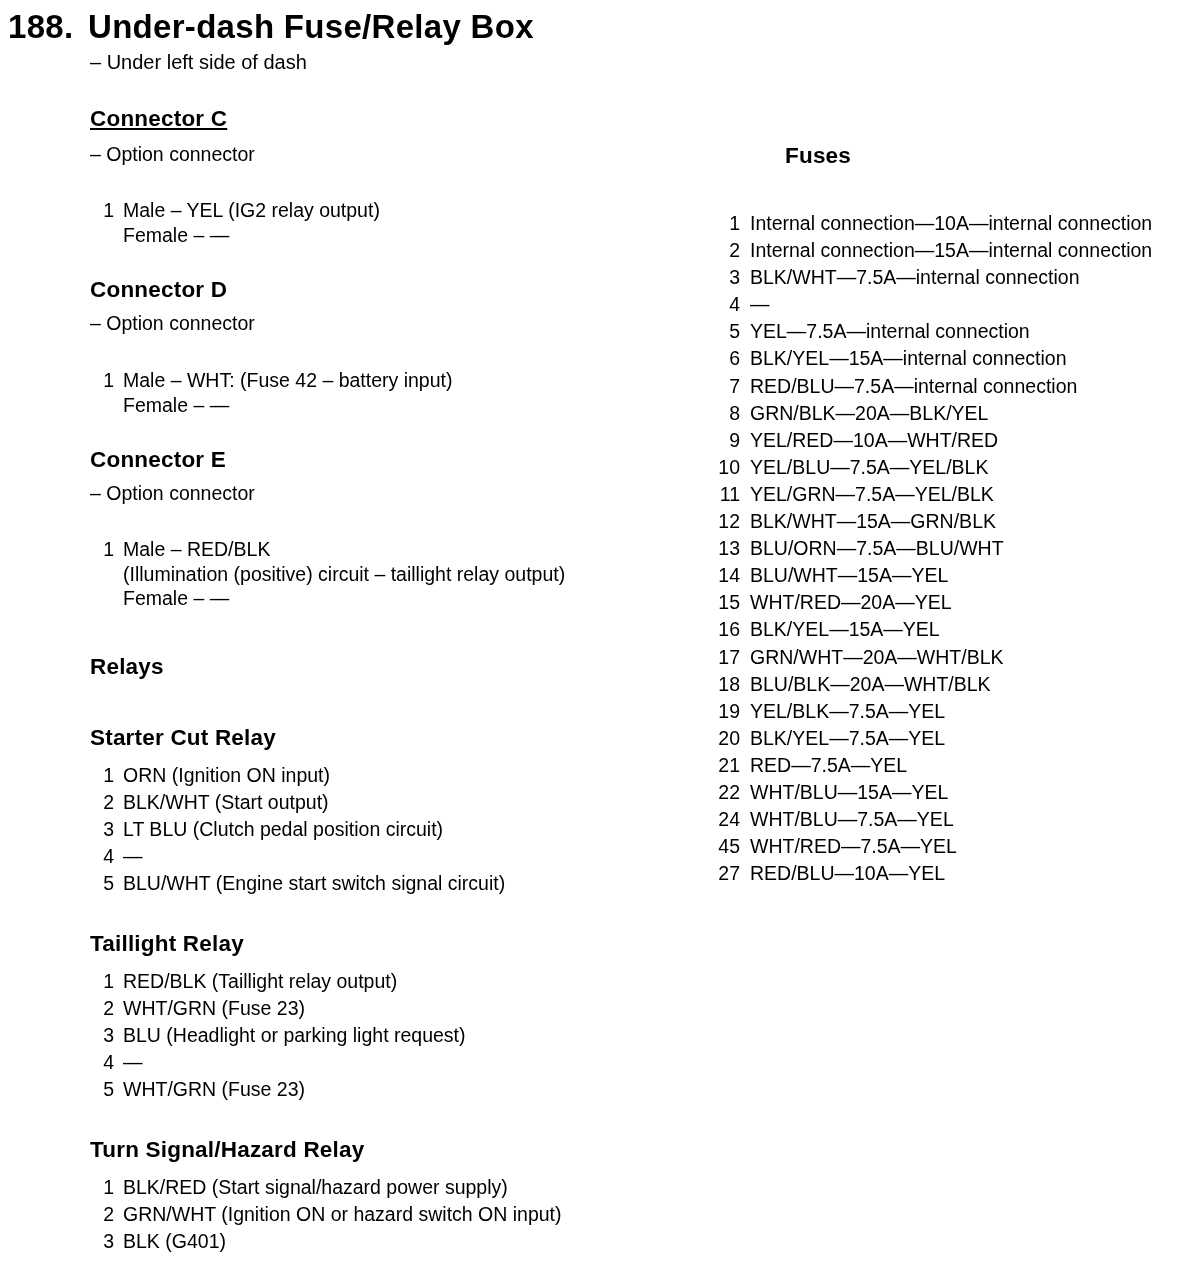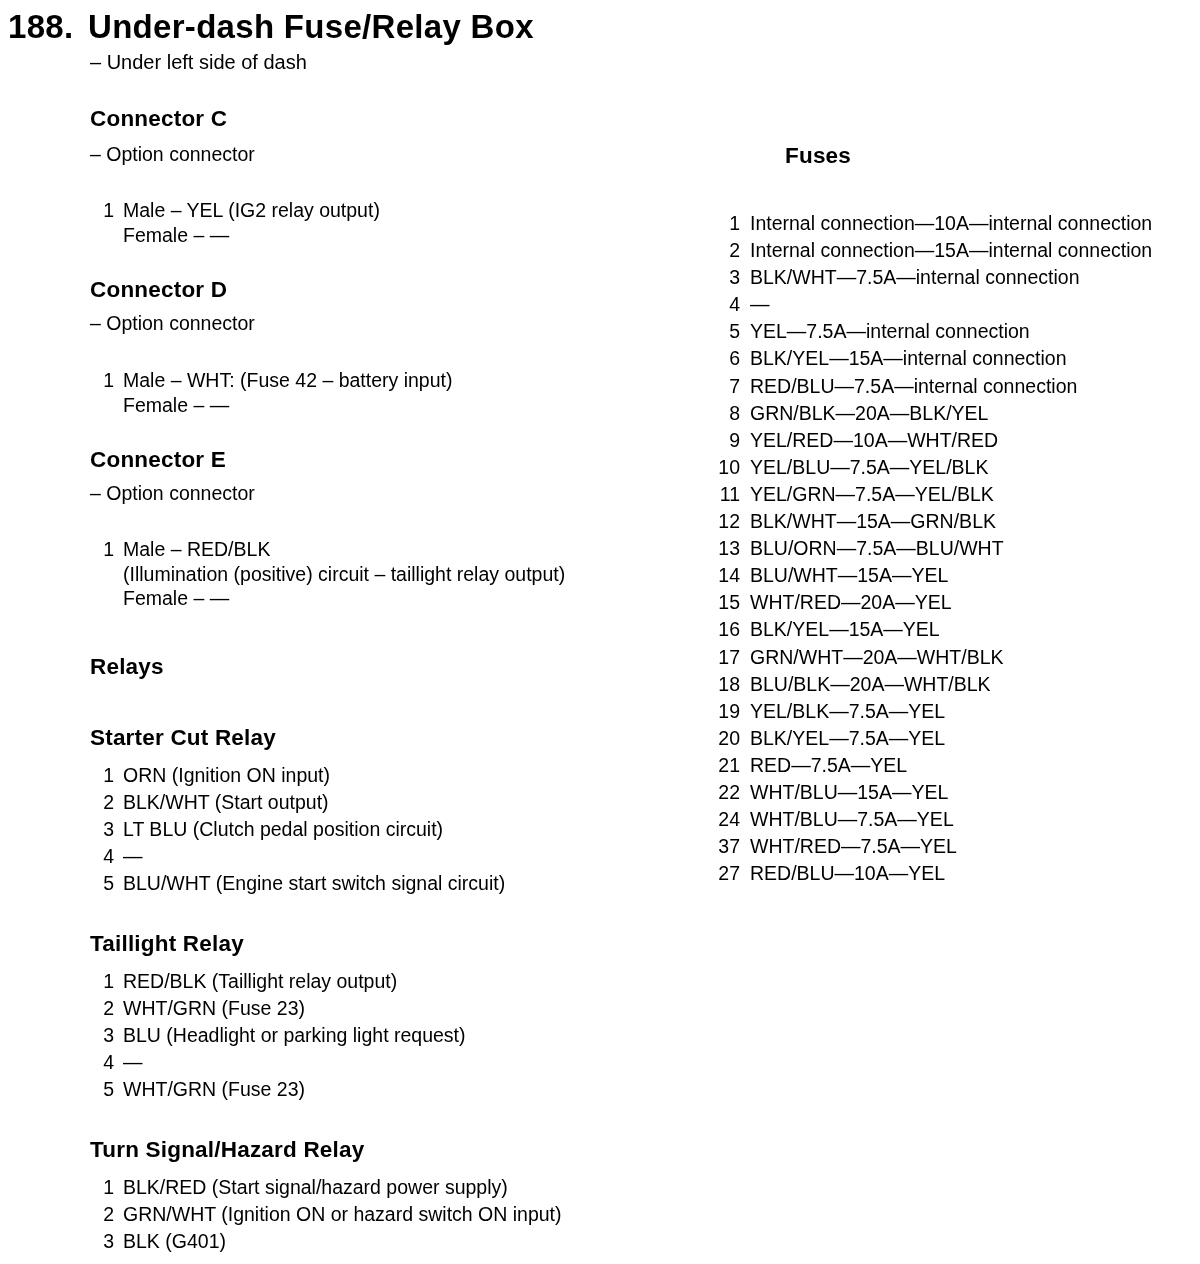--- a/index.html
+++ b/index.html
@@ -30,21 +30,21 @@
   .row { display:flex; align-items:baseline; }
   .pn { width:16px; flex:none; text-align:right; margin-right:9px; }
   .pt { white-space:pre; }
 
   
   .fuses-heading { position:absolute; left:745px; top:143px; font-size:22.5px; font-weight:bold; letter-spacing:0.2px;margin-left:40px; }
   .fuselist { position:absolute; left:702px; top:210px; font-size:19.5px; line-height:27.1px; }
   .fn { width:38px; flex:none; text-align:right; margin-right:10px; }
 
   
-  #conn-c-h   { top:106px; }  #conn-c-n   { top:143px; }  #conn-c-p  { top:198px; }
+  #conn-c-h   { top:106px;text-decoration:underline; }  #conn-c-n   { top:143px; }  #conn-c-p  { top:198px; }
   #conn-d-h   { top:277px; }  #conn-d-n   { top:312px; }  #conn-d-p  { top:368px; }
   #conn-e-h   { top:447px; }  #conn-e-n   { top:482px; }  #conn-e-p  { top:537px; }
   #relays-h   { top:654px; }
   #starter-h  { top:725px; }  #starter-l  { top:762px; }
   #tail-h     { top:931px; }  #tail-l     { top:968px; }
   #turn-h     { top:1137px; } #turn-l     { top:1174px; }
 </style>
 </head>
 <body>
 
@@ -253,21 +253,21 @@
       </div>
     <div class="row">
         <span class="fn">22</span>
         <span class="pt">WHT/BLU—15A—YEL</span>
       </div>
     <div class="row">
         <span class="fn">24</span>
         <span class="pt">WHT/BLU—7.5A—YEL</span>
       </div>
     <div class="row">
-        <span class="fn">37</span>
+        <span class="fn">45</span>
         <span class="pt">WHT/RED—7.5A—YEL</span>
       </div>
     <div class="row">
         <span class="fn">27</span>
         <span class="pt">RED/BLU—10A—YEL</span>
       </div>
   </div>
 
 </div>
 

